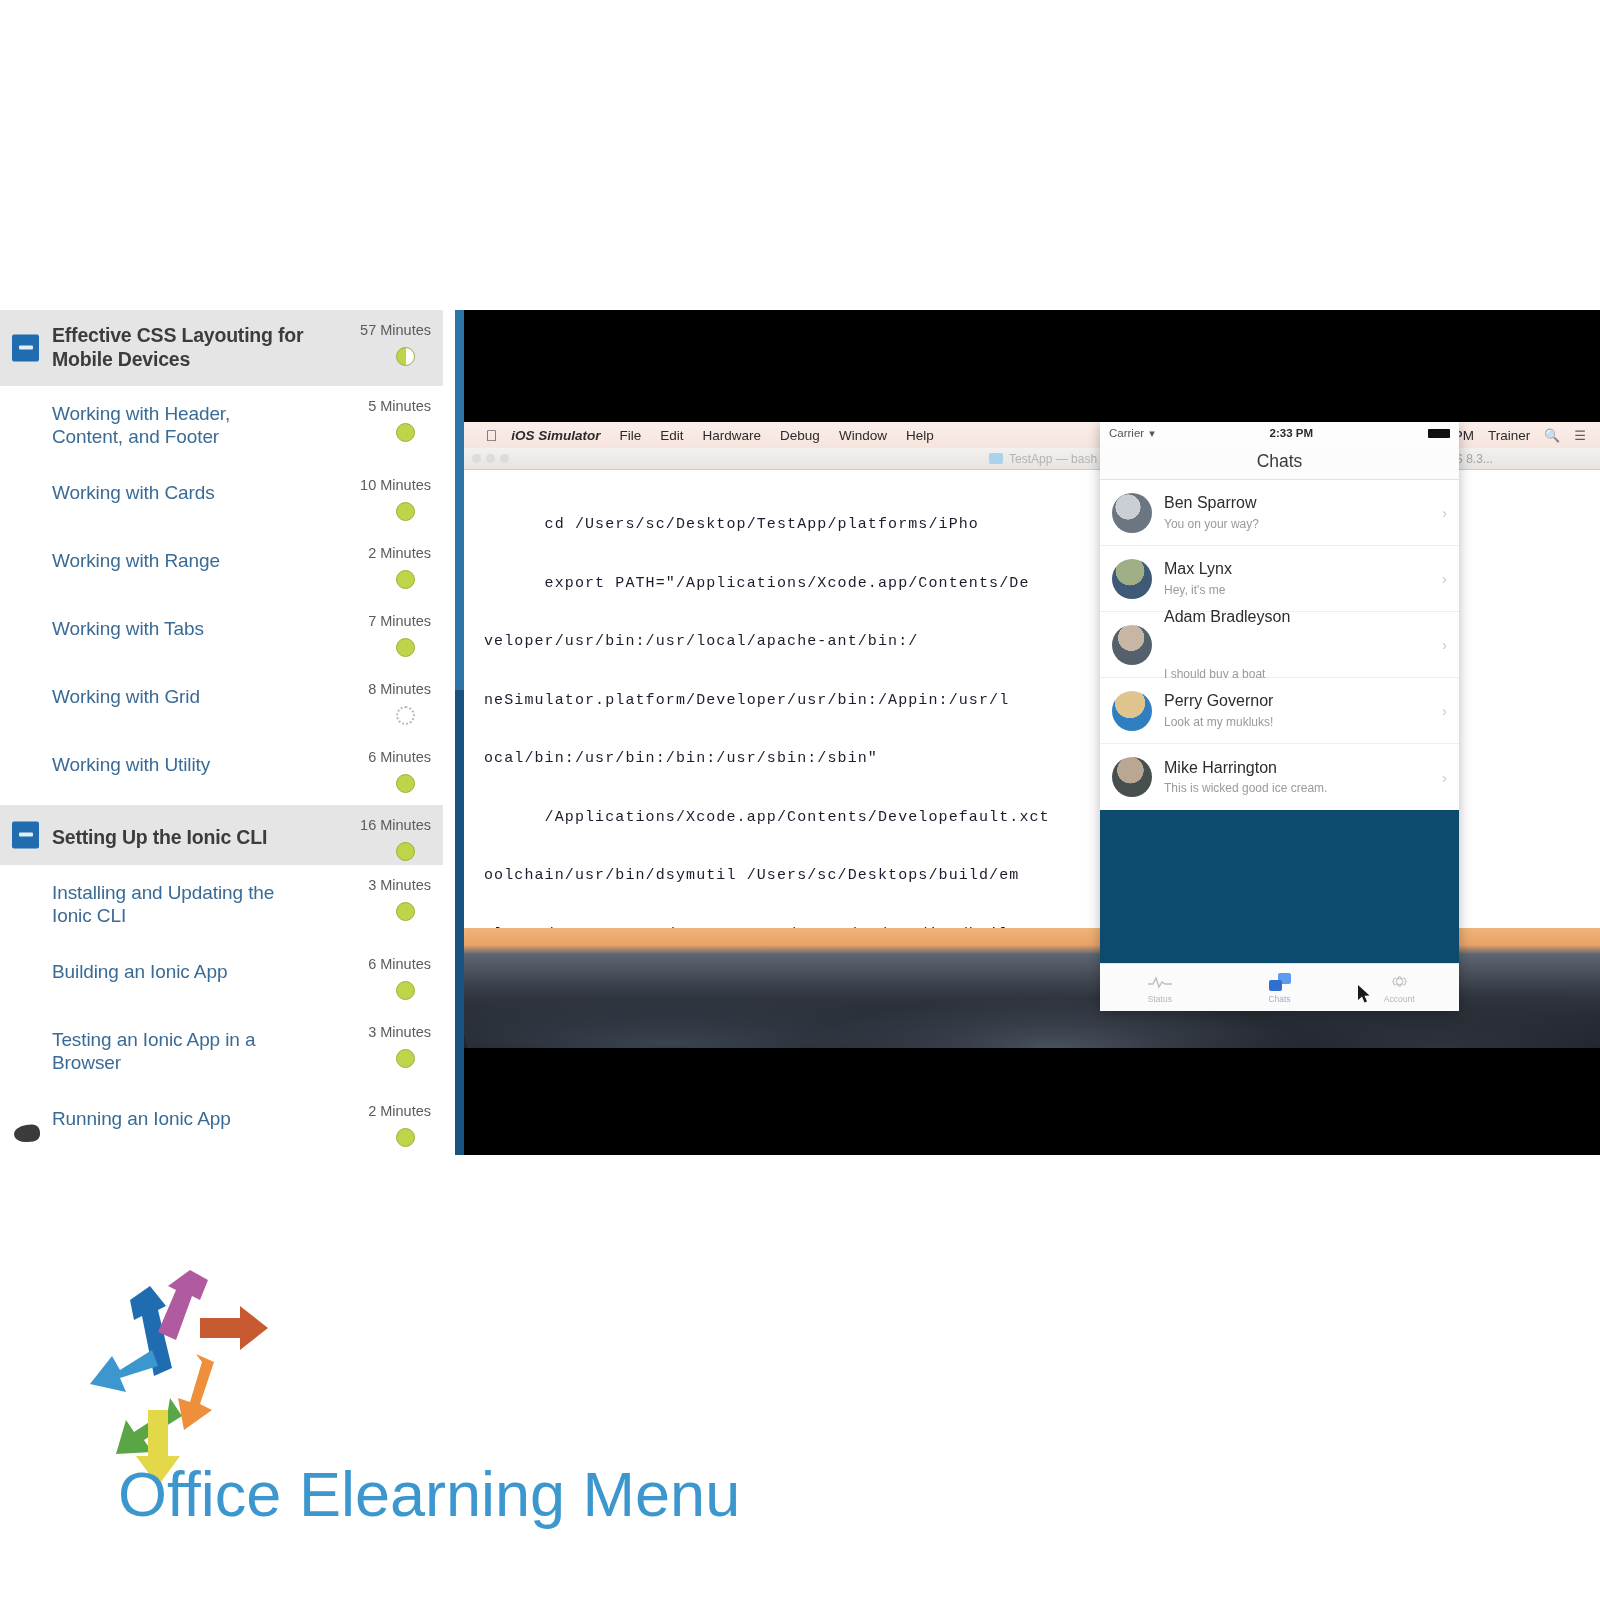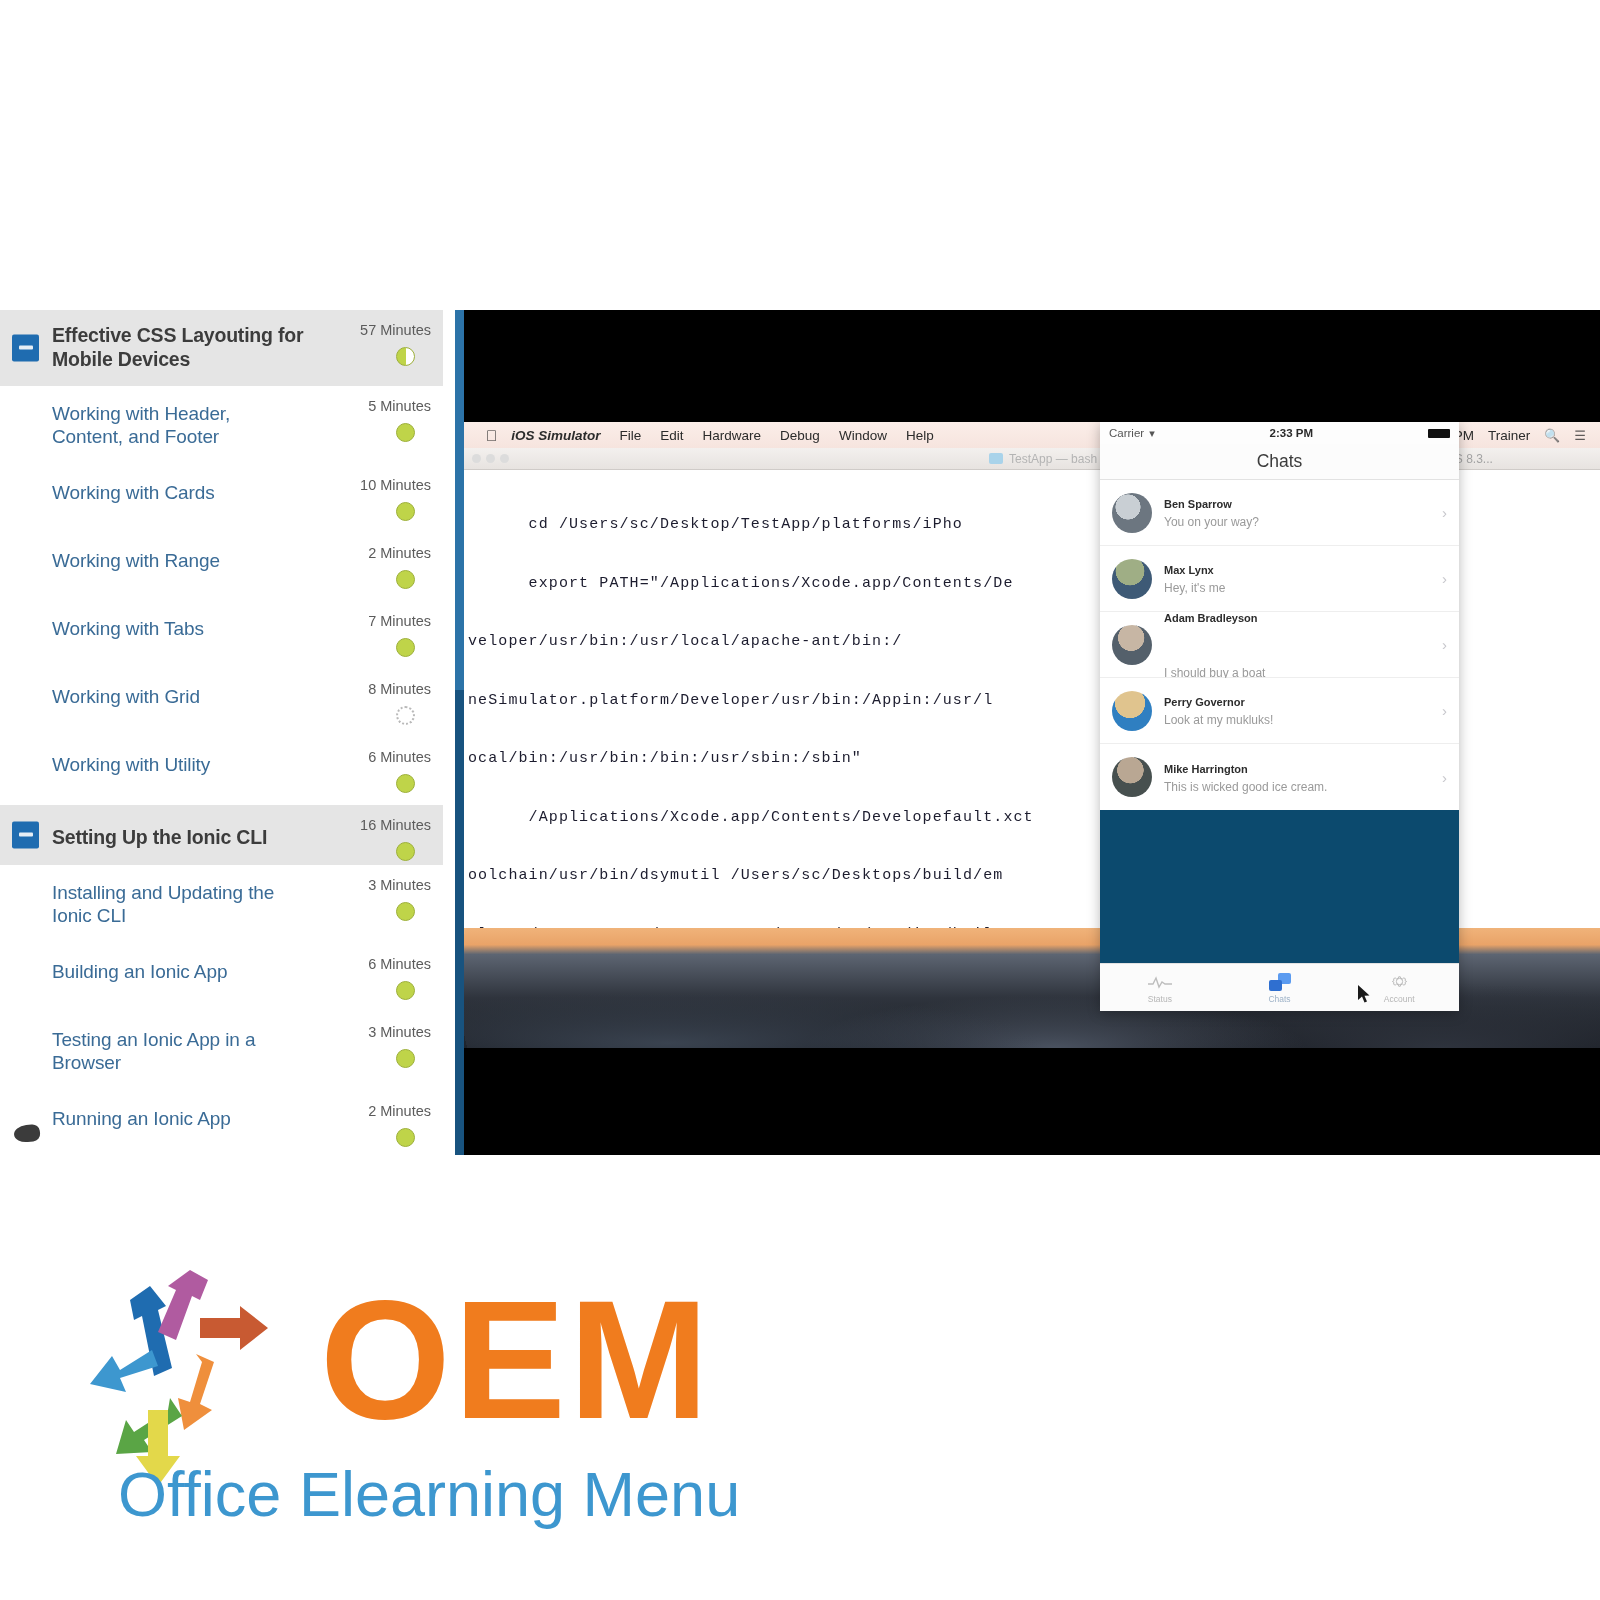--- a/index.html
+++ b/index.html
@@ -120,21 +120,21 @@
   .term-titlebar .dots2 i { width: 10px; height: 10px; border-radius: 50%; display: block; background: #dcdcdc; }
   .term-titlebar .dots2 i.amber { background: #f3c23b; }
 
   .term-body {
     padding: 6px 0 0 0;
     font-family: "Liberation Mono", monospace;
     font-size: 15px; line-height: 19.5px;
     color: #1c1c2e; letter-spacing: 1.1px;
     white-space: pre;
   }
-  .term-body .ln { padding-left: 4px; height: 19.5px; }
+  .term-body .ln { padding-left: 20px; height: 19.5px; }
   .term-body .blank { height: 19.5px; }
 
   
   .wall {
     position: absolute; left: 0; bottom: 0; width: 100%; height: 120px;
     background:
       radial-gradient(ellipse 55% 70% at 18% 96%, #3a4350 0%, transparent 60%),
       radial-gradient(ellipse 40% 80% at 52% 100%, #4a5260 0%, transparent 55%),
       radial-gradient(ellipse 45% 90% at 86% 100%, #2e333d 0%, transparent 60%),
       linear-gradient(180deg, #f0b37a 0%, #e9a368 14%, #5d6572 22%, #2f343d 58%, #171a20 100%);
@@ -174,21 +174,21 @@
     padding: 10px 12px; border-bottom: 1px solid #eeeeee;
     background: #fff; position: relative; height: 66px;
   }
   .avatar { width: 40px; height: 40px; border-radius: 50%; flex: none; position: relative; overflow: hidden; }
   .avatar.a1 { background: radial-gradient(circle at 40% 35%, #c9cfd4 0 35%, #6c7680 36% 100%); }
   .avatar.a2 { background: radial-gradient(circle at 45% 30%, #9fae85 0 40%, #3e5a76 41% 100%); }
   .avatar.a3 { background: radial-gradient(circle at 48% 32%, #c7b6a4 0 38%, #54606b 39% 100%); }
   .avatar.a4 { background: radial-gradient(circle at 45% 30%, #e0c48e 0 42%, #2f7fc1 43% 100%); }
   .avatar.a5 { background: radial-gradient(circle at 46% 33%, #b9a793 0 38%, #47504f 39% 100%); }
   .chat-txt { flex: 1; min-width: 0; }
-  .chat-name { font-size: 11px; color: #2c2c2c; font-weight: 700; line-height: 1.35; }
+  .chat-name { font-size: 16px; color: #2c2c2c; font-weight: 400; line-height: 1.35; }
   .chat-sub { font-size: 12px; color: #9a9a9a; line-height: 1.4; margin-top: 2px; }
   .chev { color: #c7c7cc; font-size: 15px; }
   .sim-tabs {
     position: absolute; left: 0; bottom: 0; width: 100%; height: 48px;
     border-top: 1px solid #e2e2e2; background: #fbfbfb;
     display: flex; align-items: center;
   }
   .sim-tab { flex: 1; text-align: center; }
   .sim-tab .tlabel { font-size: 8.5px; color: #b6b6b6; margin-top: 2px; }
   .sim-tab.active .tlabel { color: #9fb3c8; }
@@ -532,17 +532,16 @@
 
         <polygon points="80,92 48,112 40,98 18,126 54,134 48,120 86,108" fill="#3d97cf"></polygon>
 
         <polygon points="124,96 142,104 128,146 140,152 112,172 106,140 118,144 130,104" fill="#ef8f3c"></polygon>
 
         <polygon points="98,140 110,158 72,182 80,194 44,196 54,162 62,174 96,152" fill="#5aa545"></polygon>
 
         <polygon points="76,152 96,152 96,198 108,198 86,228 64,198 76,198" fill="#e3d84a"></polygon>
       </g>
     </svg>
-    <div class="logo-oem">OEM</div>
     <div class="logo-sub">Office Elearning Menu</div>
   </div>
 
 </div>
 
 </body></html>

